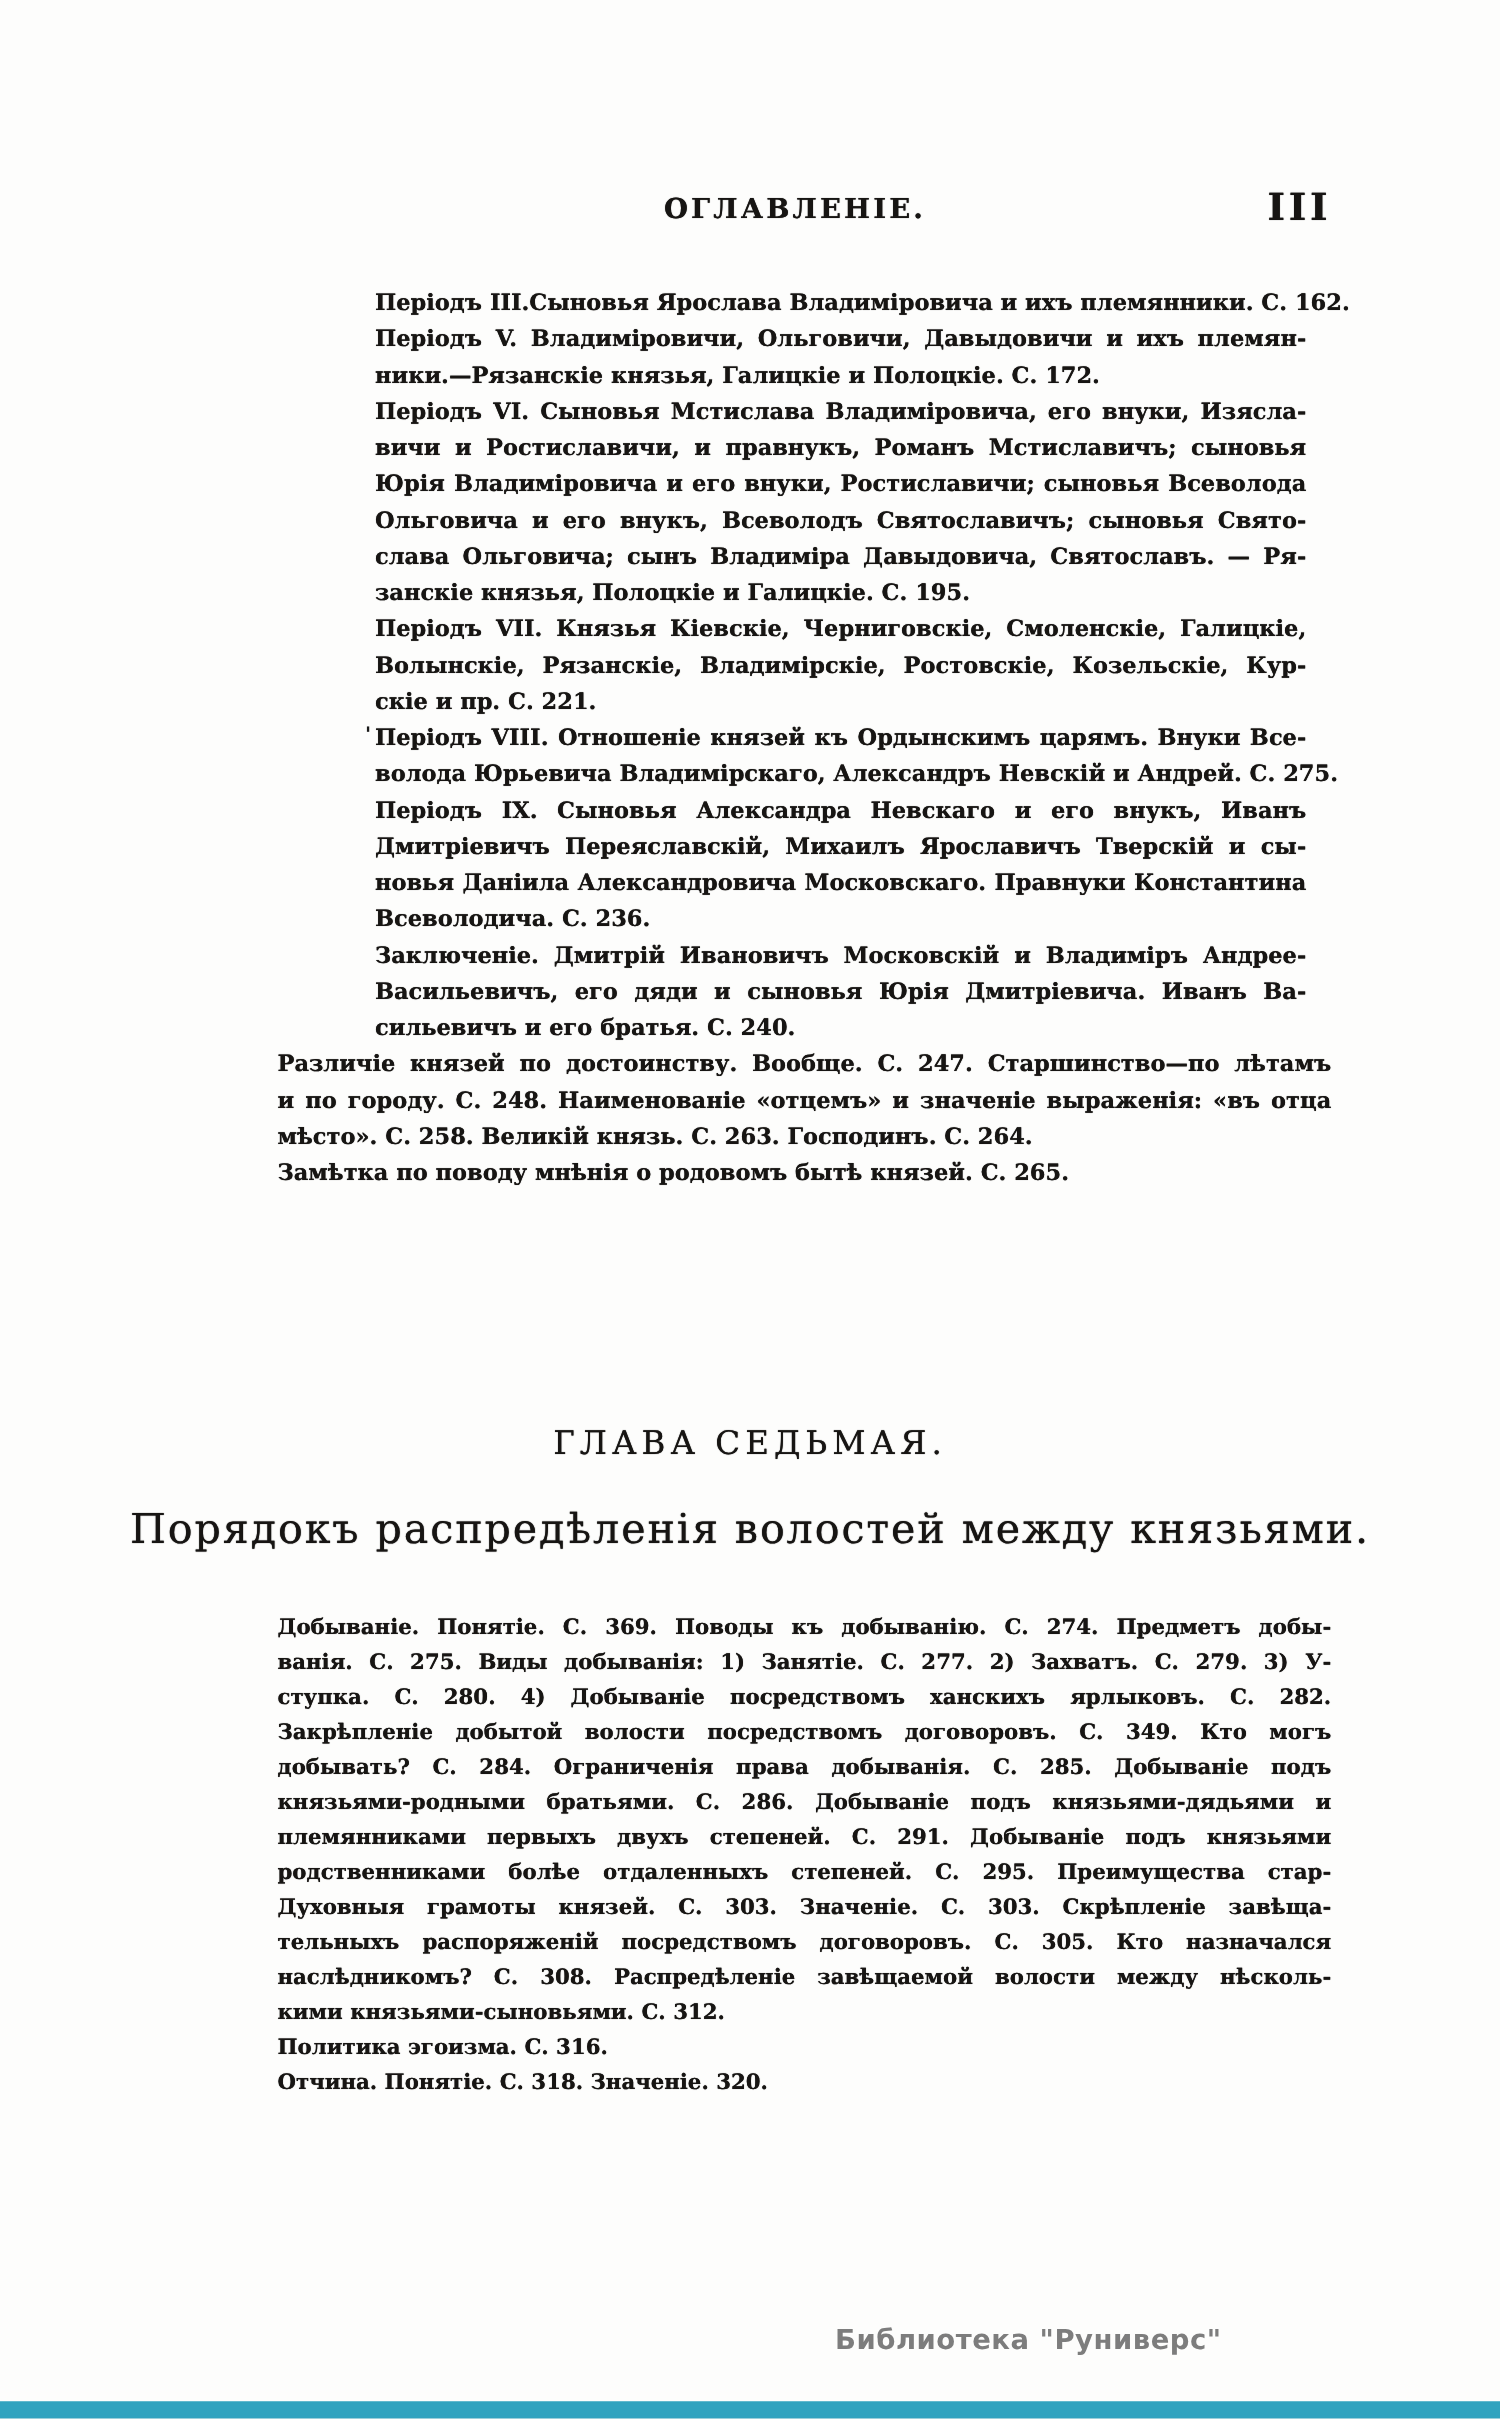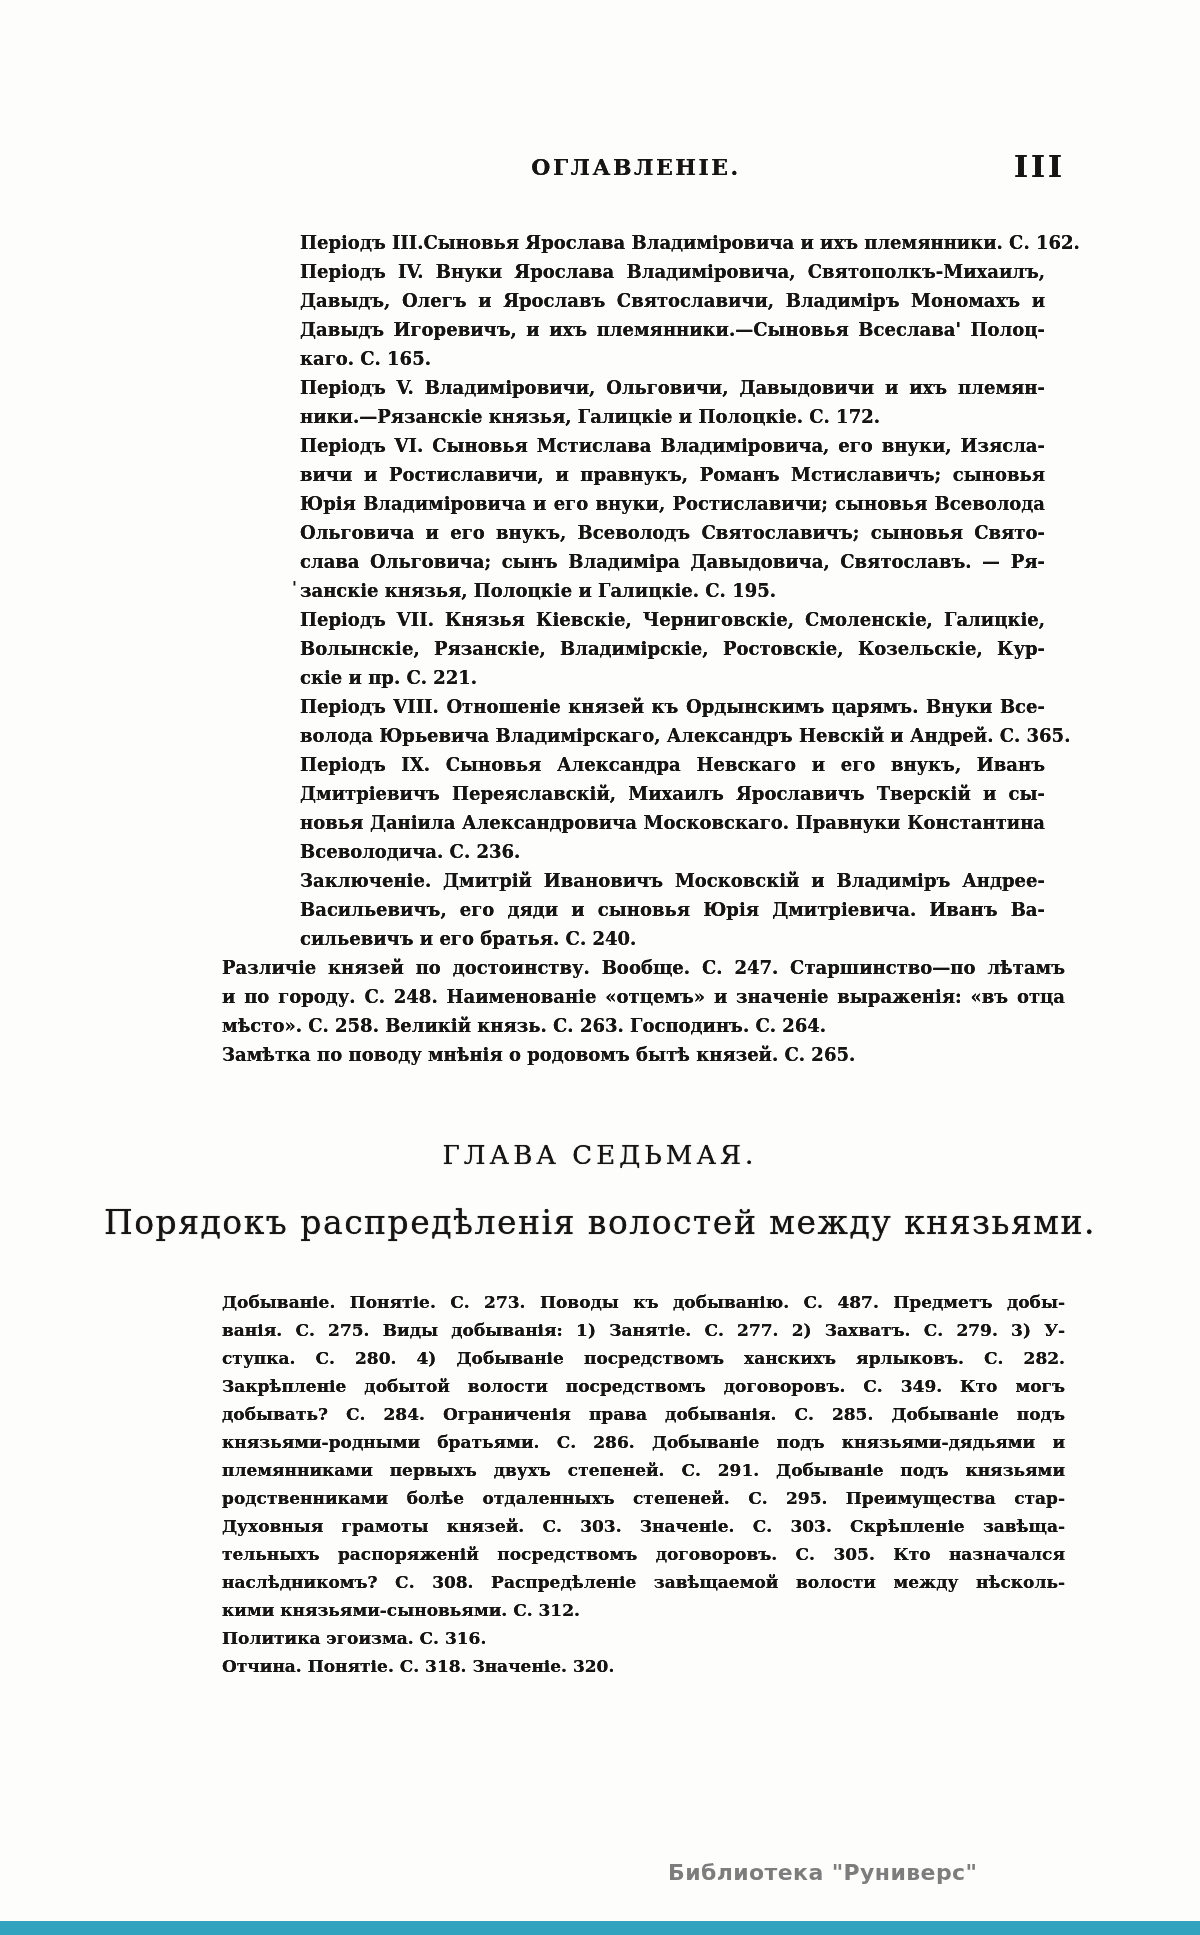--- a/index.html
+++ b/index.html
@@ -66,26 +66,20 @@
 
   <div class="header-title">ОГЛАВЛЕНІЕ.</div>
   <div class="page-number">III</div>
 
   <div class="flow">
 
     <div>
       <div class="line ind last">Періодъ III.Сыновья Ярослава Владиміровича и ихъ племянники. С. 162.</div>
     </div>
 
-    <div>
-      <div class="line ind">Періодъ IV. Внуки Ярослава Владиміровича, Святополкъ-Михаилъ,</div>
-      <div class="line ind">Давыдъ, Олегъ и Ярославъ Святославичи, Владиміръ Мономахъ и</div>
-      <div class="line ind">Давыдъ Игоревичъ, и ихъ племянники.—Сыновья Всеслава' Полоц-</div>
-      <div class="line ind last">каго. С. 165.</div>
-    </div>
 
     <div>
       <div class="line ind">Періодъ V. Владиміровичи, Ольговичи, Давыдовичи и ихъ племян-</div>
       <div class="line ind last">ники.—Рязанскіе князья, Галицкіе и Полоцкіе. С. 172.</div>
     </div>
 
     <div>
       <div class="line ind">Періодъ VI. Сыновья Мстислава Владиміровича, его внуки, Изясла-</div>
       <div class="line ind">вичи и Ростиславичи, и правнукъ, Романъ Мстиславичъ; сыновья</div>
       <div class="line ind">Юрія Владиміровича и его внуки, Ростиславичи; сыновья Всеволода</div>
@@ -95,21 +89,21 @@
     </div>
 
     <div>
       <div class="line ind">Періодъ VII. Князья Кіевскіе, Черниговскіе, Смоленскіе, Галицкіе,</div>
       <div class="line ind">Волынскіе, Рязанскіе, Владимірскіе, Ростовскіе, Козельскіе, Кур-</div>
       <div class="line ind last">скіе и пр. С. 221.</div>
     </div>
 
     <div>
       <div class="line ind">Періодъ VIII. Отношеніе князей къ Ордынскимъ царямъ. Внуки Все-</div>
-      <div class="line ind last">волода Юрьевича Владимірскаго, Александръ Невскій и Андрей. С. 365.</div>
+      <div class="line ind last">волода Юрьевича Владимірскаго, Александръ Невскій и Андрей. С. 275.</div>
     </div>
 
     <div>
       <div class="line ind">Періодъ IX. Сыновья Александра Невскаго и его внукъ, Иванъ</div>
       <div class="line ind">Дмитріевичъ Переяславскій, Михаилъ Ярославичъ Тверскій и сы-</div>
       <div class="line ind">новья Даніила Александровича Московскаго. Правнуки Константина</div>
       <div class="line ind last">Всеволодича. С. 236.</div>
     </div>
 
     <div>
@@ -131,21 +125,21 @@
   </div>
 
   <div class="ink-speck">'</div>
 
   <div class="chapter-heading">ГЛАВА СЕДЬМАЯ.</div>
   <div class="chapter-title">Порядокъ распредѣленія волостей между князьями.</div>
 
   <div class="lower">
 
     <div>
-      <div class="line full">Добываніе. Понятіе. С. 273. Поводы къ добыванію. С. 487. Предметъ добы-</div>
+      <div class="line full">Добываніе. Понятіе. С. 369. Поводы къ добыванію. С. 274. Предметъ добы-</div>
       <div class="line full">ванія. С. 275. Виды добыванія: 1) Занятіе. С. 277. 2) Захватъ. С. 279. 3) У-</div>
       <div class="line full">ступка. С. 280. 4) Добываніе посредствомъ ханскихъ ярлыковъ. С. 282.</div>
       <div class="line full">Закрѣпленіе добытой волости посредствомъ договоровъ. С. 349. Кто могъ</div>
       <div class="line full">добывать? С. 284. Ограниченія права добыванія. С. 285. Добываніе подъ</div>
       <div class="line full">князьями-родными братьями. С. 286. Добываніе подъ князьями-дядьями и</div>
       <div class="line full">племянниками первыхъ двухъ степеней. С. 291. Добываніе подъ князьями</div>
       <div class="line full">родственниками болѣе отдаленныхъ степеней. С. 295. Преимущества стар-</div>
     </div>
 
     <div>

